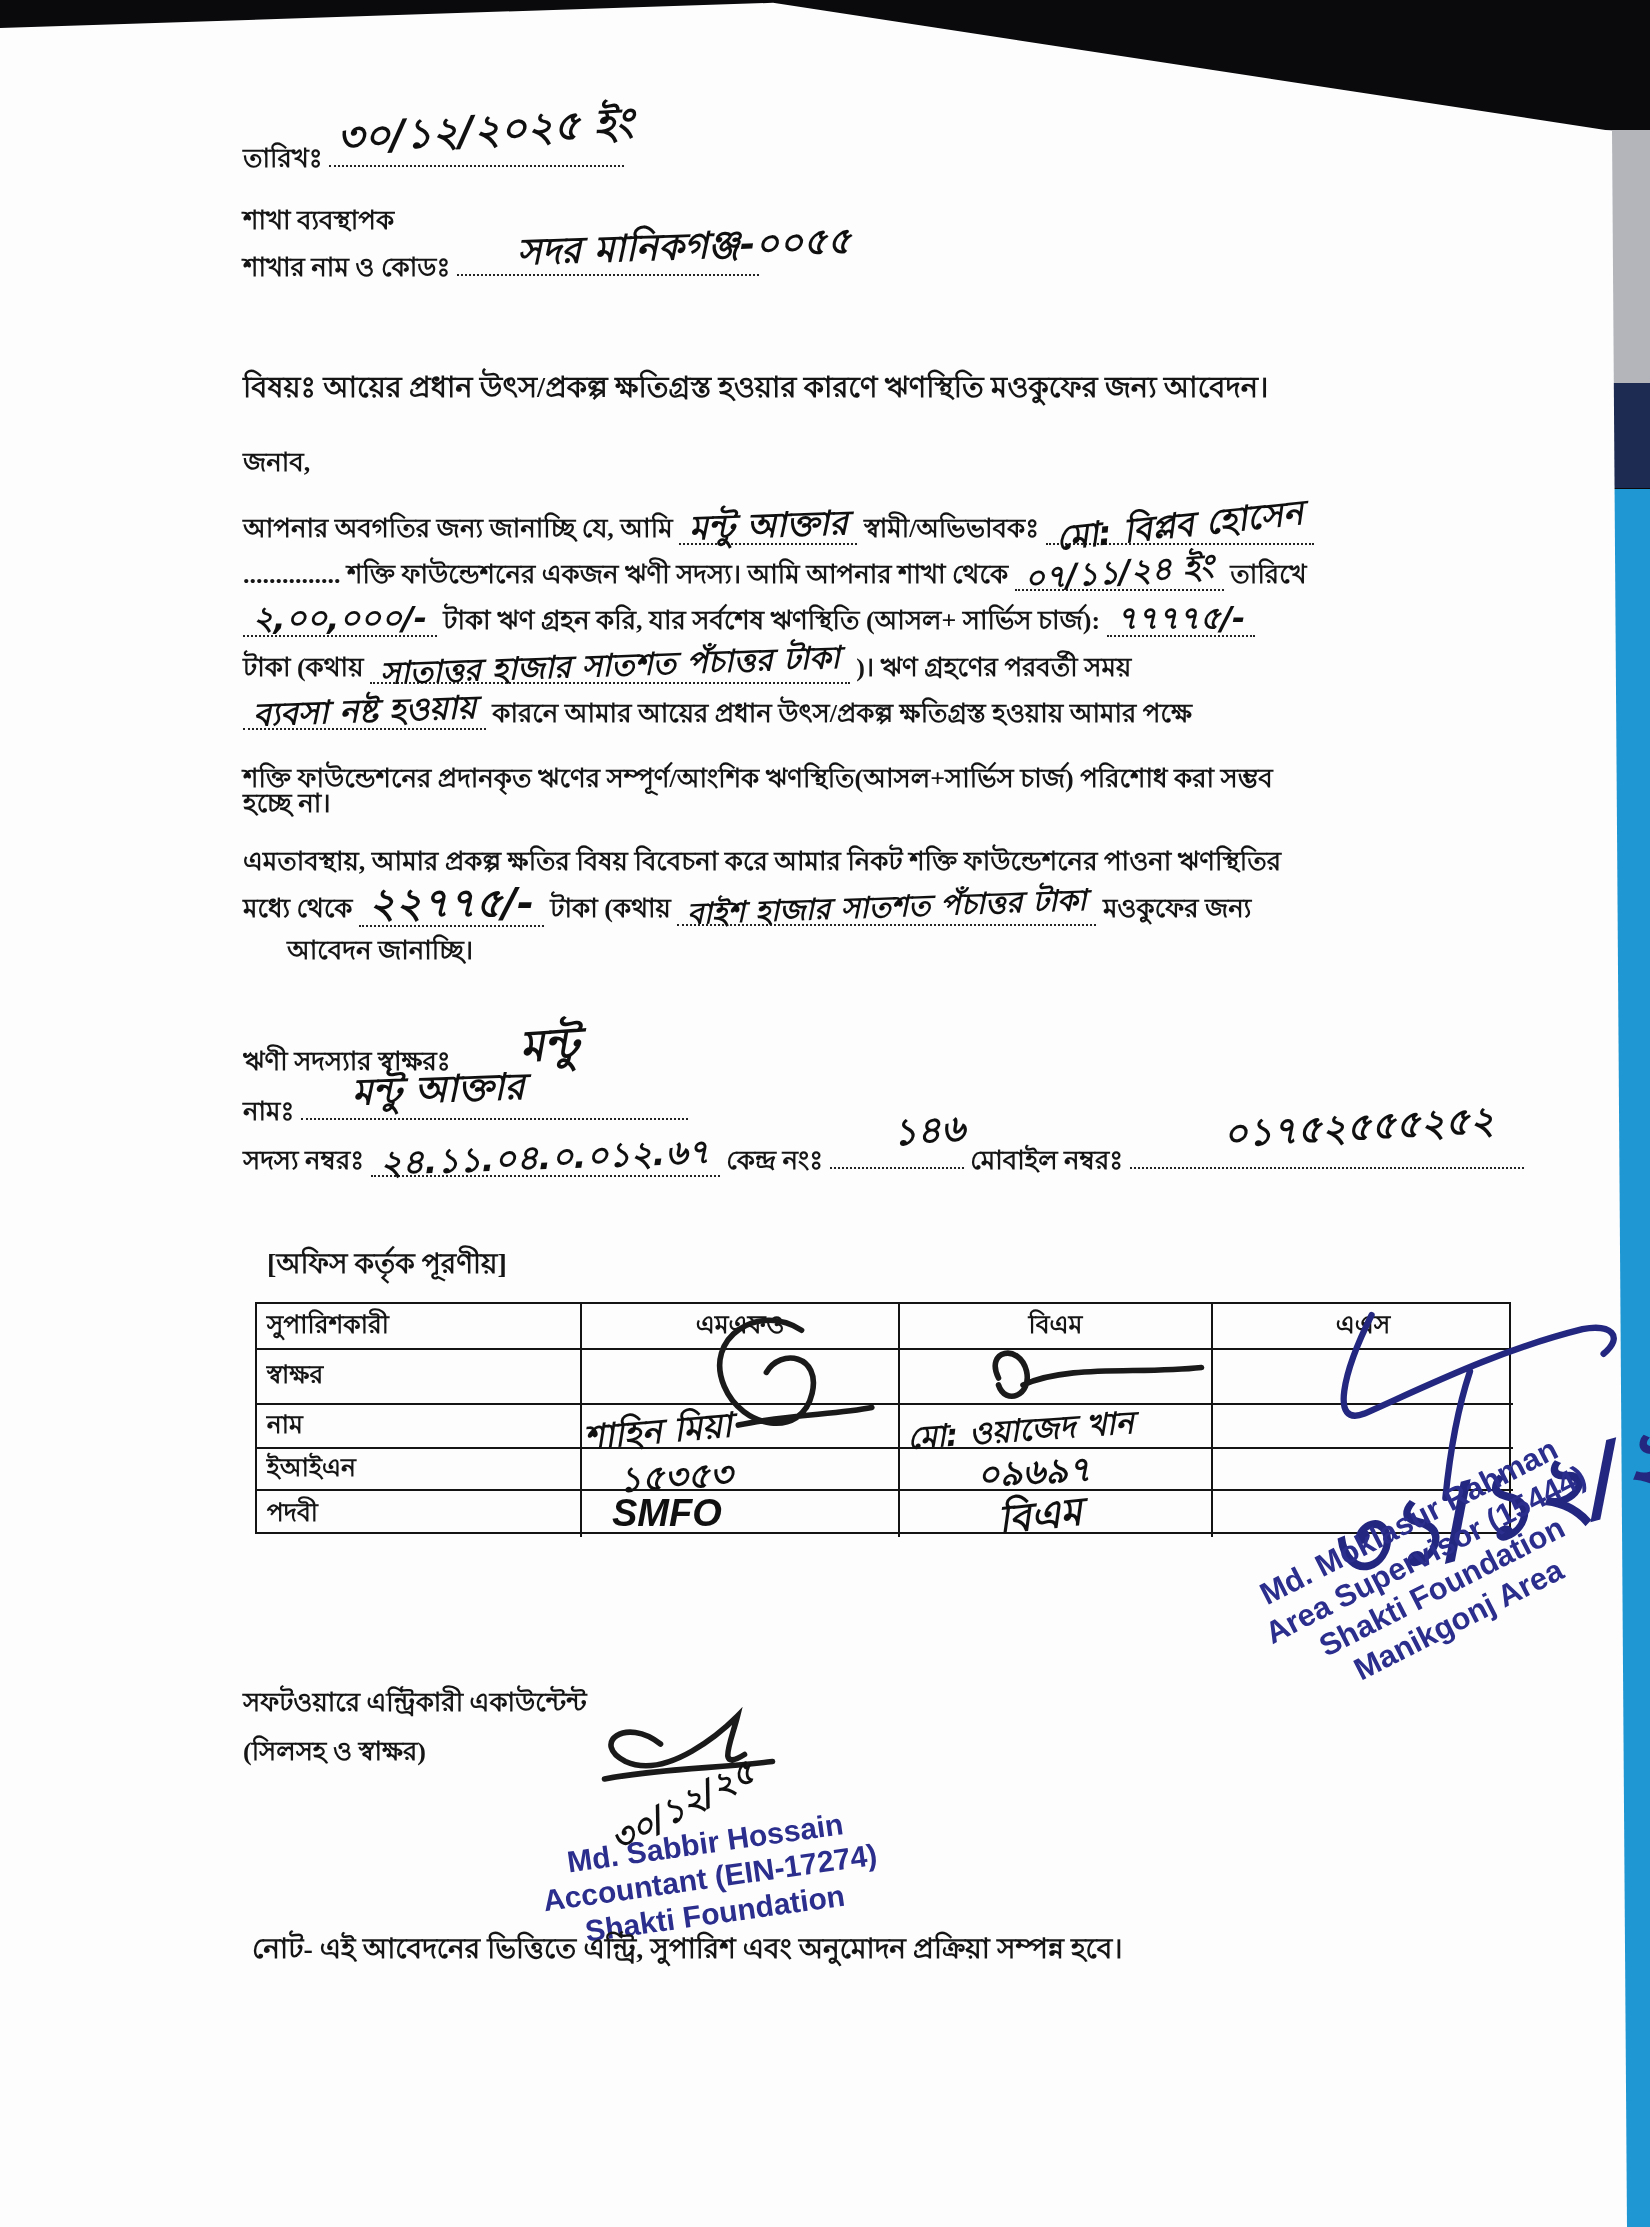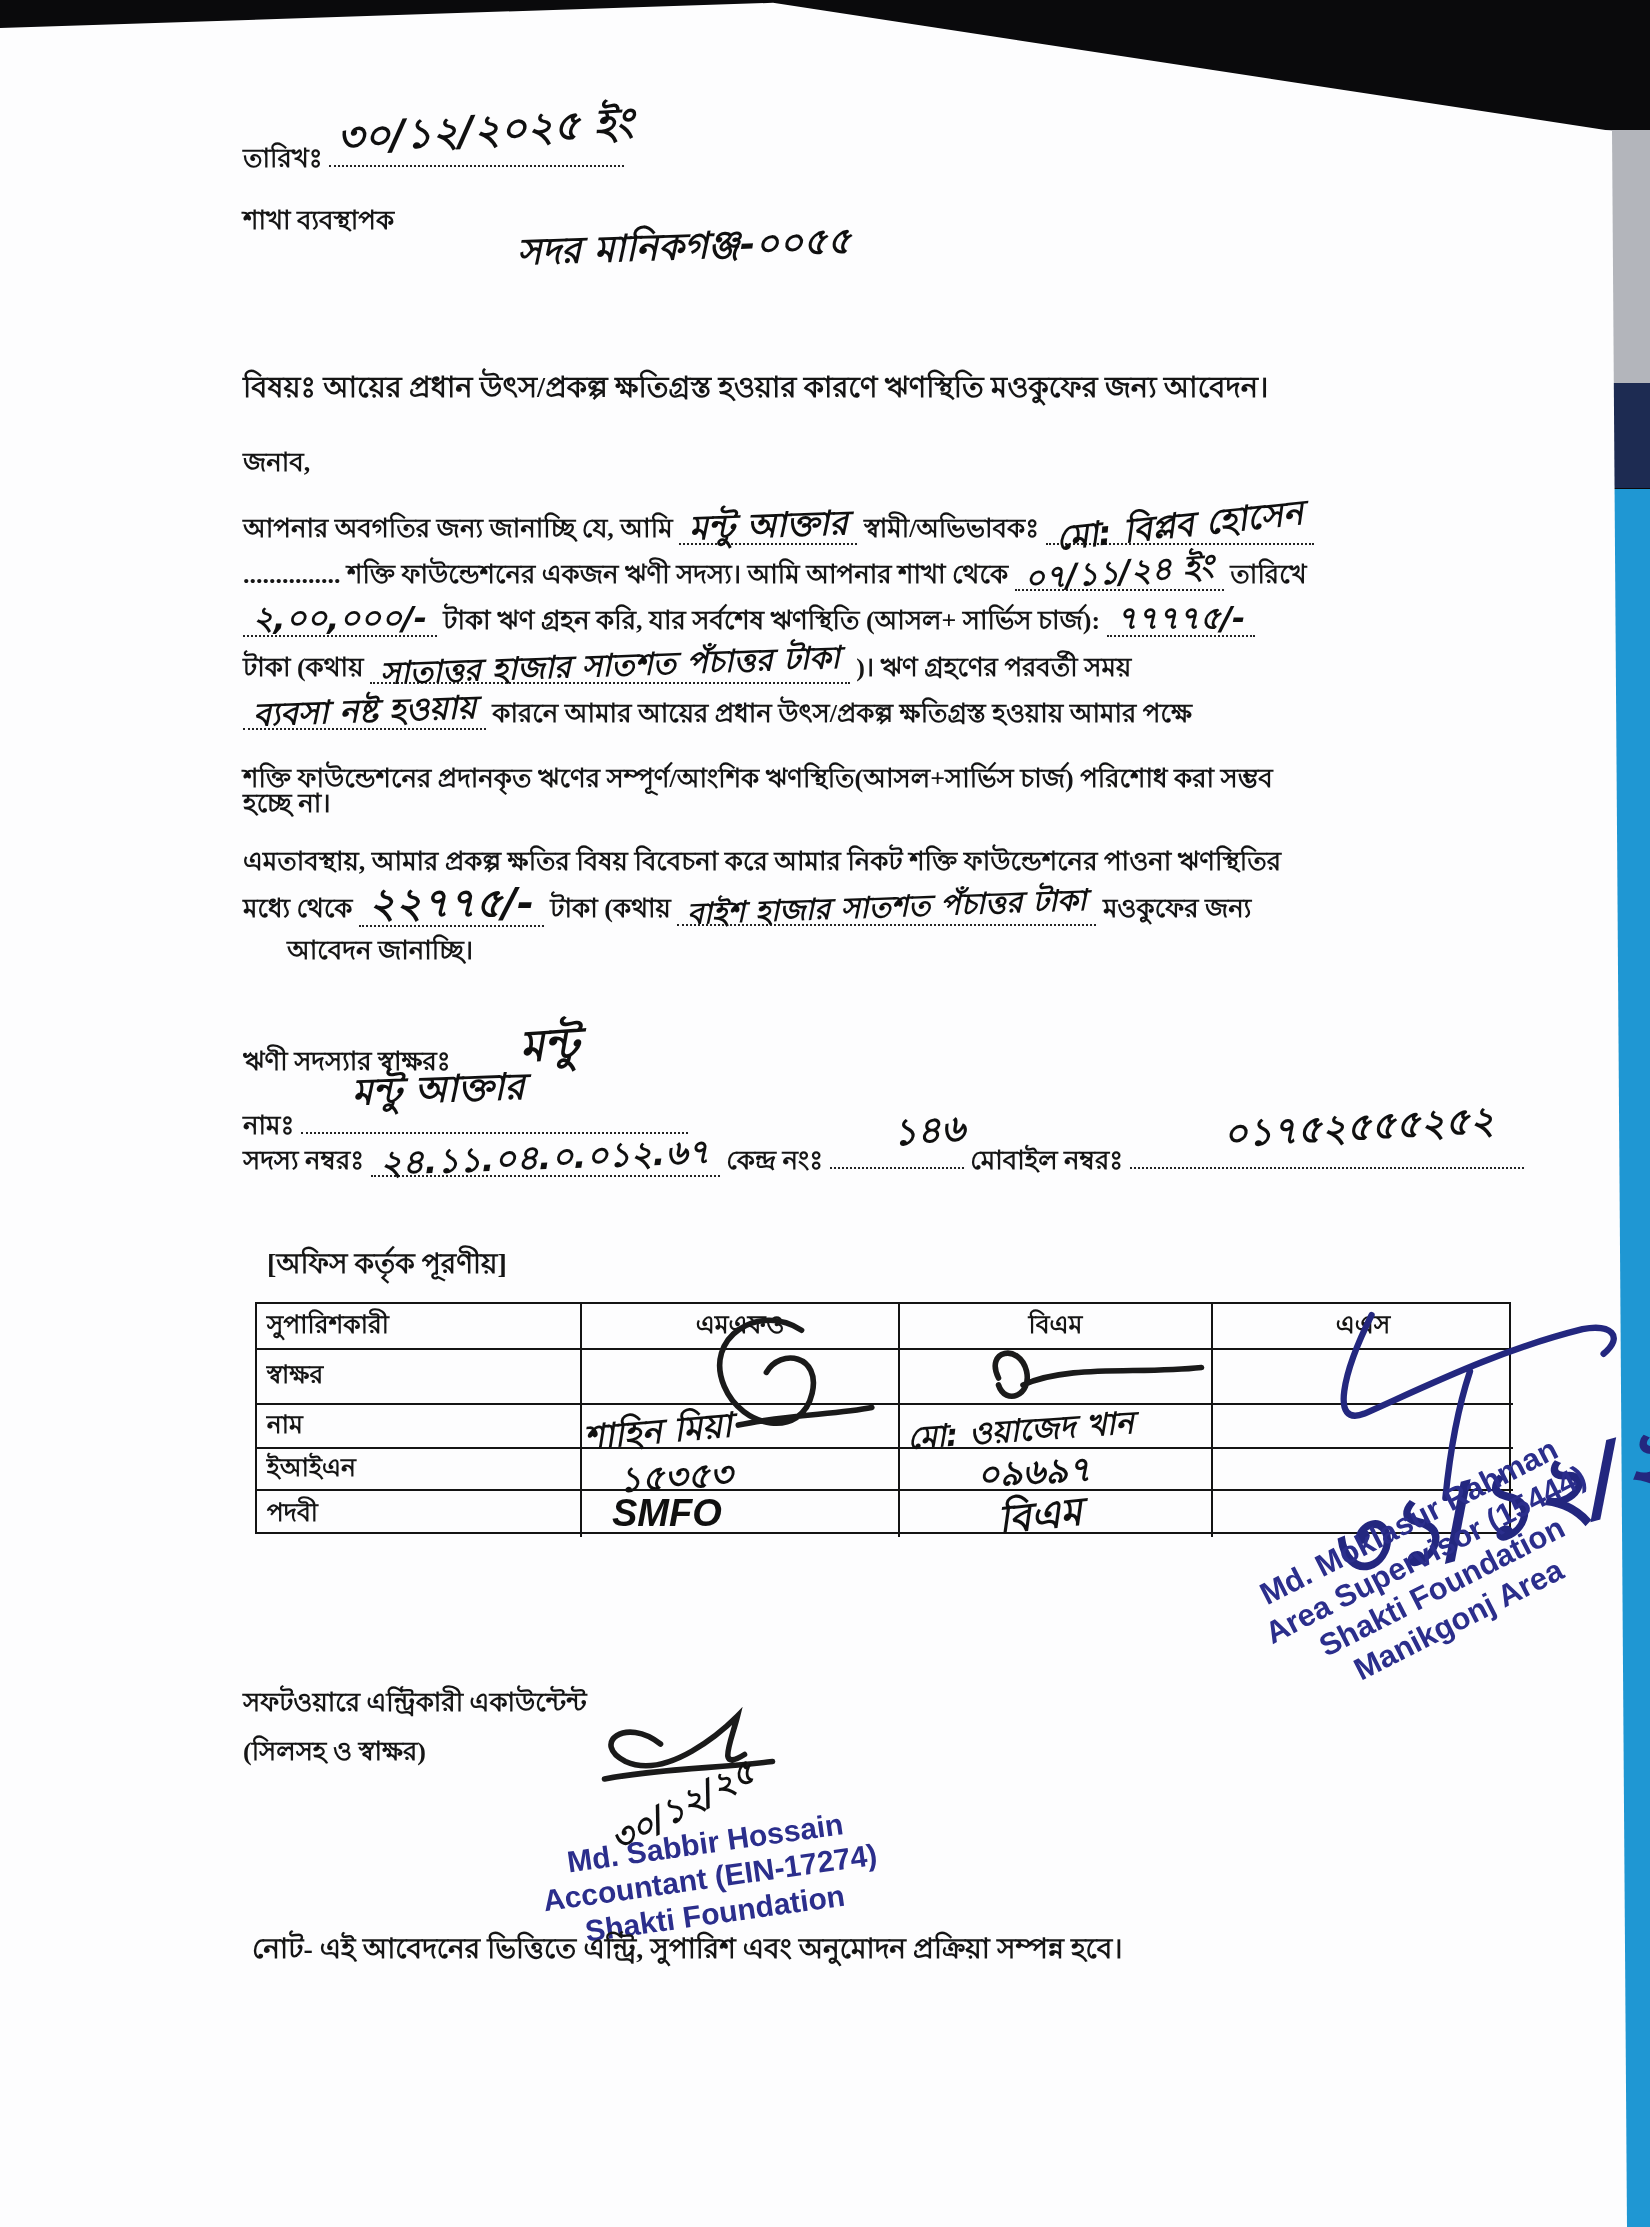--- a/index.html
+++ b/index.html
@@ -51,20 +51,24 @@
 
   <div class="content">
 
     <div class="line" style="left:243px;top:138px;">
       <span>তারিখঃ</span>
       <span class="dots" style="width:295px;"></span>
     </div>
     <div class="abs-hw" style="left:337px;top:98px;font-size:41px;transform:rotate(-3deg);">৩০/১২/২০২৫ ইং</div>
 
     <div class="line b" style="left:243px;top:200px;">শাখা ব্যবস্থাপক</div>
+    <div class="line" style="left:243px;top:247px;">
+      <span>শাখার নাম ও কোডঃ</span>
+      <span class="dots" style="width:302px;"></span>
+    </div>
     <div class="abs-hw" style="left:517px;top:217px;font-size:37px;transform:rotate(-2deg);">সদর মানিকগঞ্জ-০০৫৫</div>
 
     <div class="line b" style="left:243px;top:364px;font-size:29px;">বিষয়ঃ আয়ের প্রধান উৎস/প্রকল্প ক্ষতিগ্রস্ত হওয়ার কারণে ঋণস্থিতি মওকুফের জন্য আবেদন।</div>
 
     <div class="line" style="left:243px;top:442px;">জনাব,</div>
 
     <div class="line" style="left:243px;top:508px;">
       <span>আপনার অবগতির জন্য জানাচ্ছি যে, আমি</span>
       <span class="fill"><span class="hw" style="font-size:34px;transform:rotate(-2deg);">মন্টু আক্তার</span></span>
       <span>স্বামী/অভিভাবকঃ</span>
@@ -100,21 +104,21 @@
       <span class="fill"><span class="hw" style="font-size:29.5px;transform:rotate(-2deg);">বাইশ হাজার সাতশত পঁচাত্তর টাকা</span></span>
       <span>মওকুফের জন্য</span>
     </div>
     <div class="line" style="left:243px;top:930px;margin-left:44px;">আবেদন জানাচ্ছি।</div>
 
     <div class="line" style="left:243px;top:1041px;">
       <span>ঋণী সদস্যার স্বাক্ষরঃ</span>
     </div>
     <div class="abs-hw" style="left:520px;top:1012px;font-size:44px;transform:rotate(-4deg);">মন্টু</div>
 
-    <div class="line" style="left:243px;top:1091px;margin-top:14px;">
+    <div class="line" style="left:243px;top:1091px;">
       <span>নামঃ</span>
       <span class="dots" style="width:387px;"></span>
     </div>
     <div class="abs-hw" style="left:352px;top:1060px;font-size:37px;transform:rotate(-2deg);">মন্টু আক্তার</div>
 
     <div class="line" style="left:243px;top:1140px;">
       <span>সদস্য নম্বরঃ</span>
       <span class="fill"><span class="hw" style="font-size:34px;transform:rotate(-2deg);">২৪.১১.০৪.০.০১২.৬৭</span></span>
       <span>কেন্দ্র নংঃ</span>
       <span class="dots" style="width:134px;"></span>

